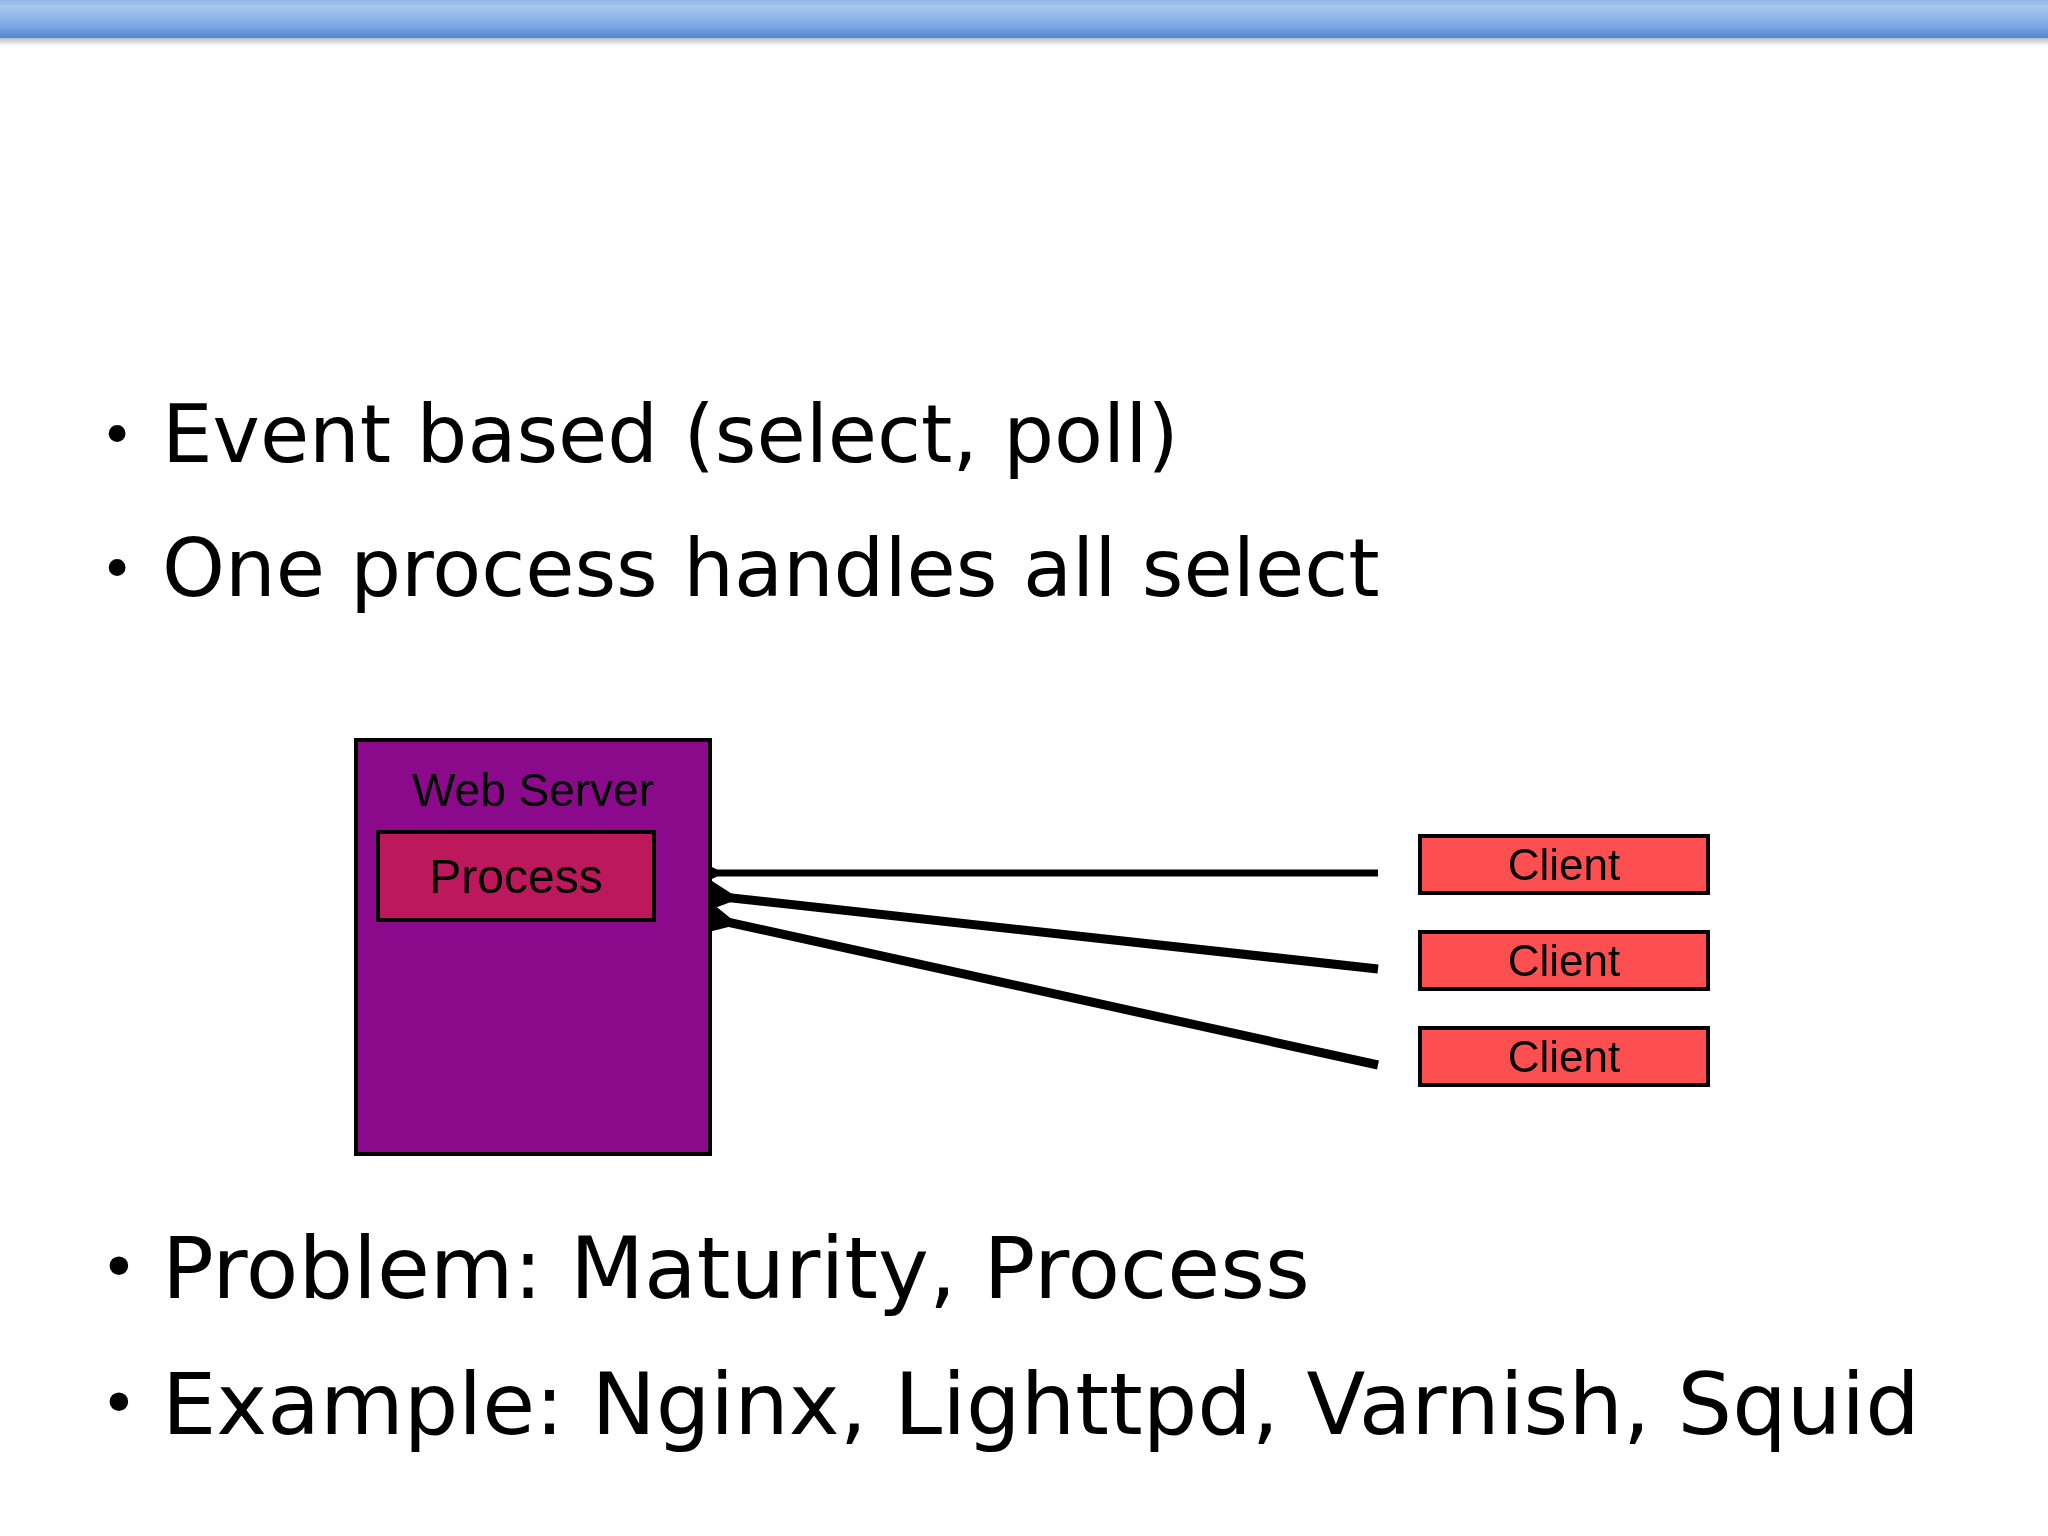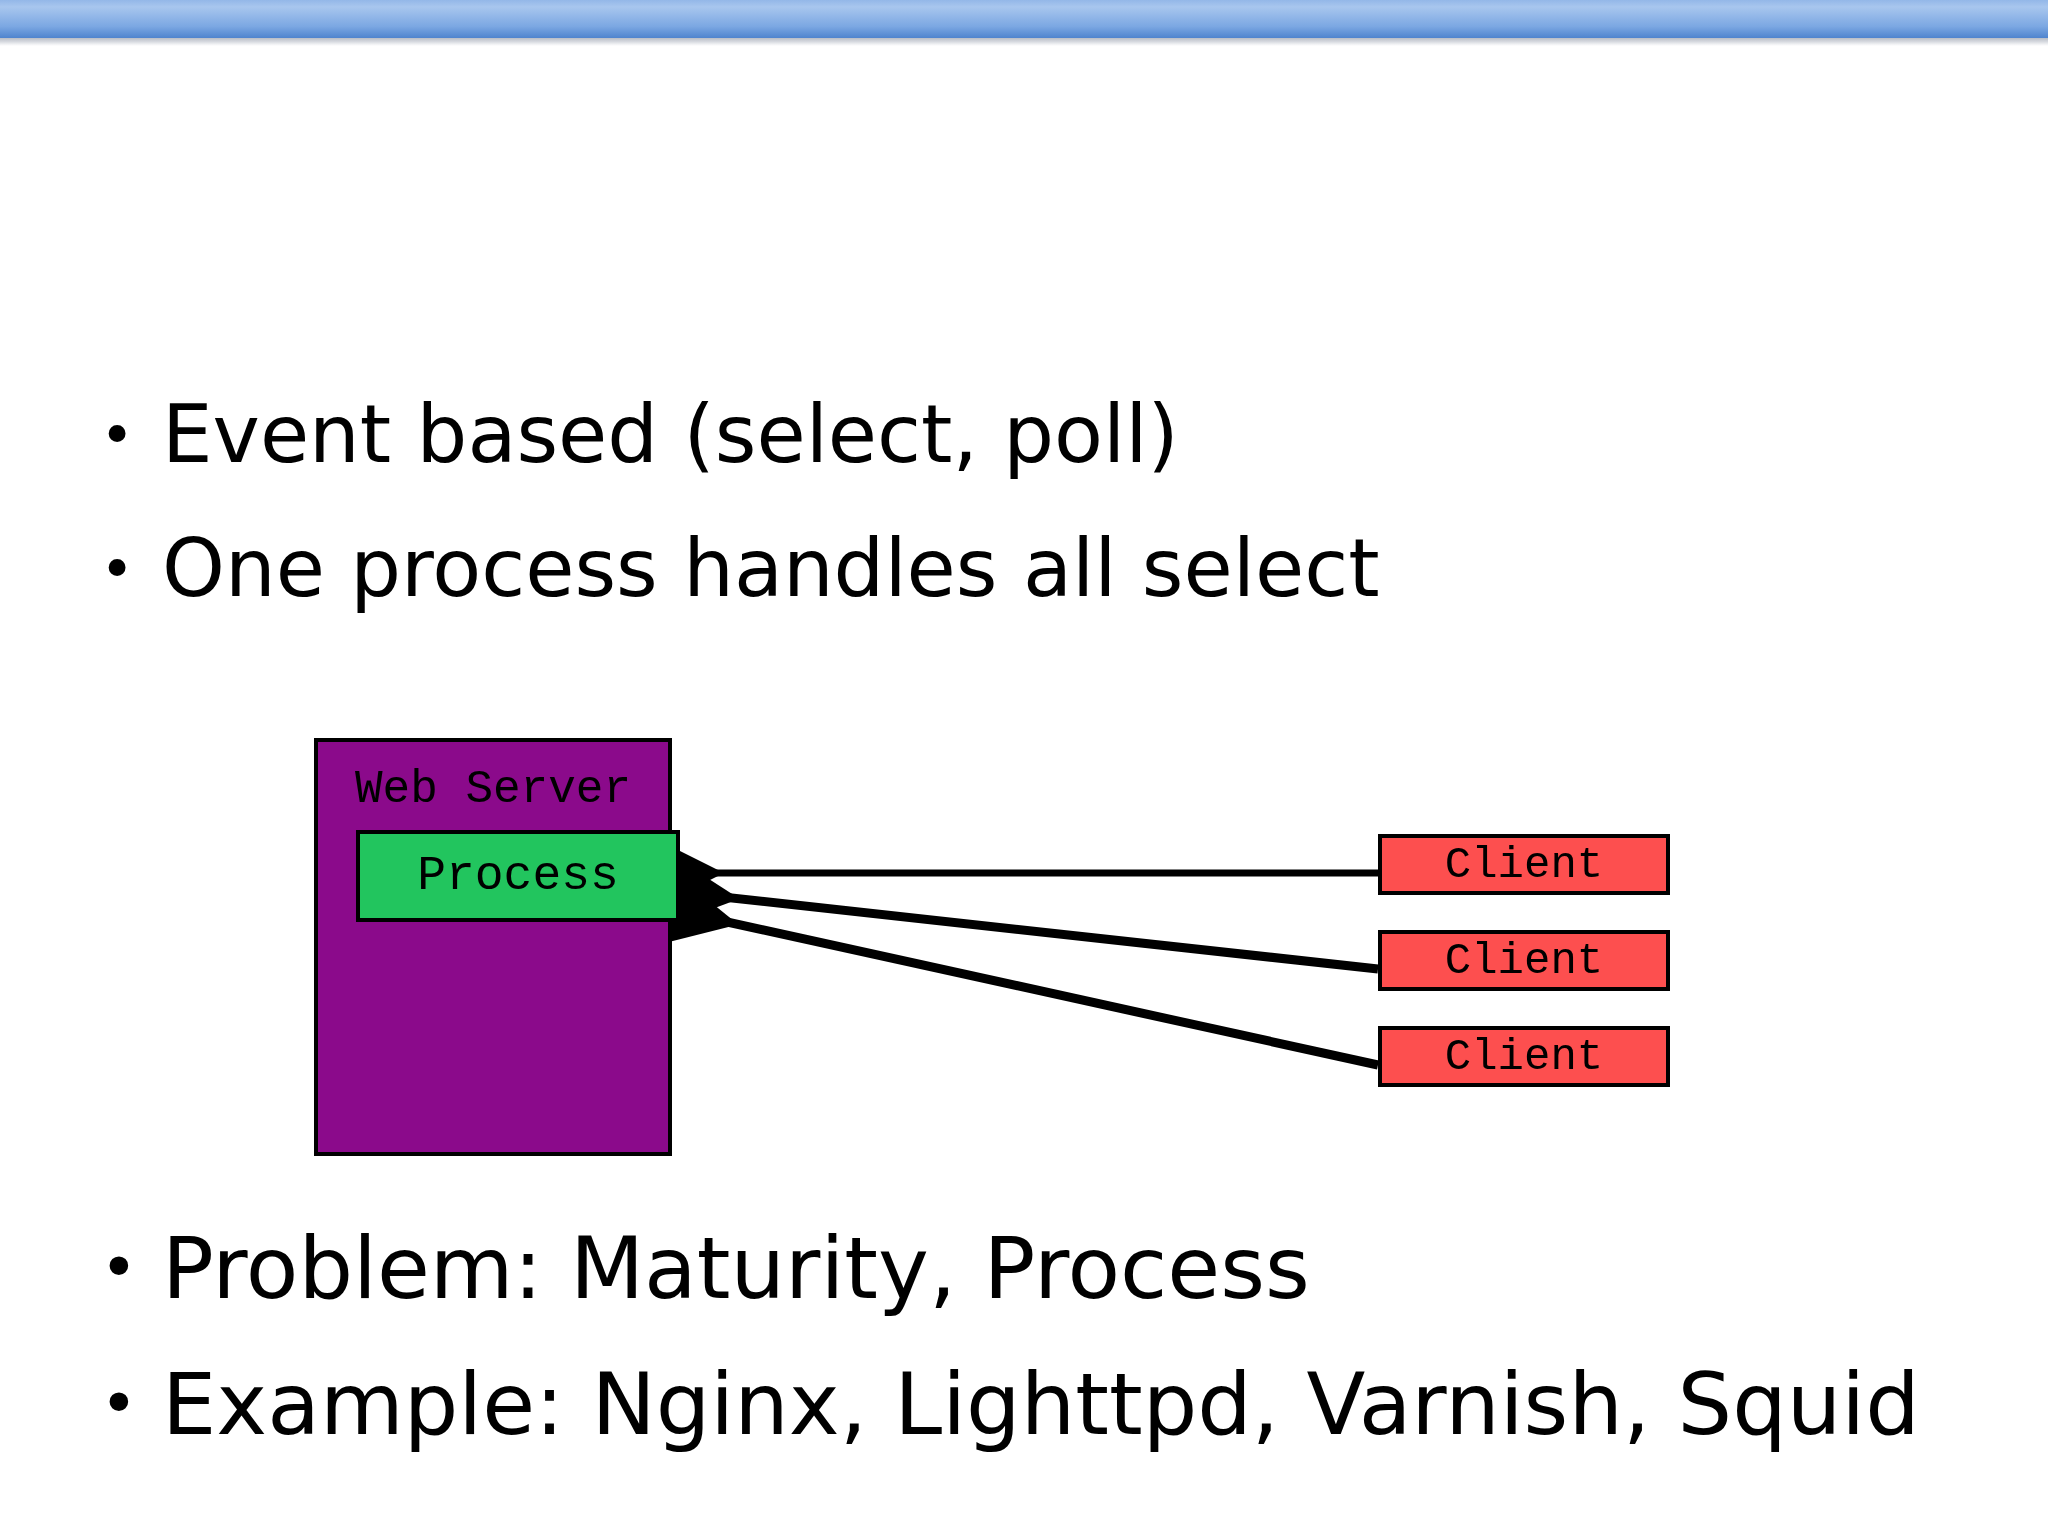--- a/index.html
+++ b/index.html
@@ -95,43 +95,44 @@
     height: 1536px;
     pointer-events: none;
   }
   .box {
     position: absolute;
     box-sizing: border-box;
     border: 4px solid #000000;
     display: flex;
     align-items: center;
     justify-content: center;
-    font-family: Liberation Mono, monospace;
+    font-family: Liberation Sans, sans-serif;
     color: #000000;
+    margin-left: 40px;
   }
   .webserver-box {
     left: 314px;
     top: 738px;
     width: 358px;
     height: 418px;
     background: #8b0a8b;
     align-items: flex-start;
     justify-content: center;
     padding-top: 22px;
   }
   .webserver-label {
     font-size: 46px;
     line-height: 52px;
   }
   .process-box {
-    left: 356px;
+    left: 336px;
     top: 830px;
-    width: 324px;
+    width: 280px;
     height: 92px;
-    background: #22c55e;
+    background: #be185d;
     font-size: 48px;
   }
   .client-box {
     left: 1378px;
     width: 292px;
     height: 61px;
     background: #fd4f4f;
     font-size: 44px;
   }
   .client-1 { top: 834px; }

